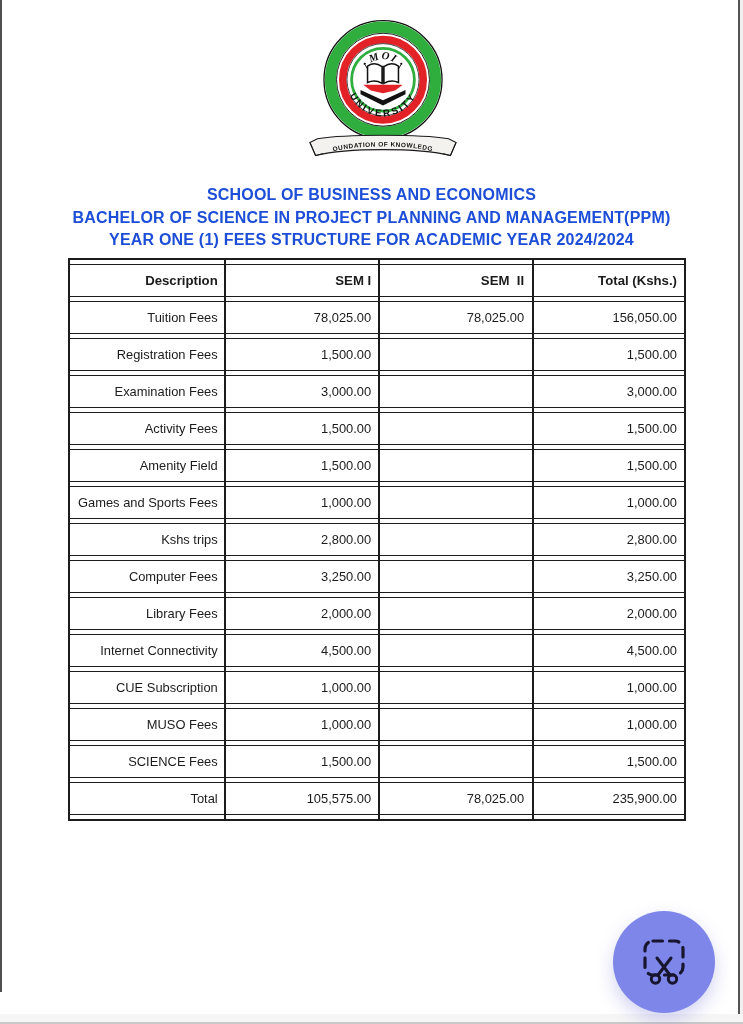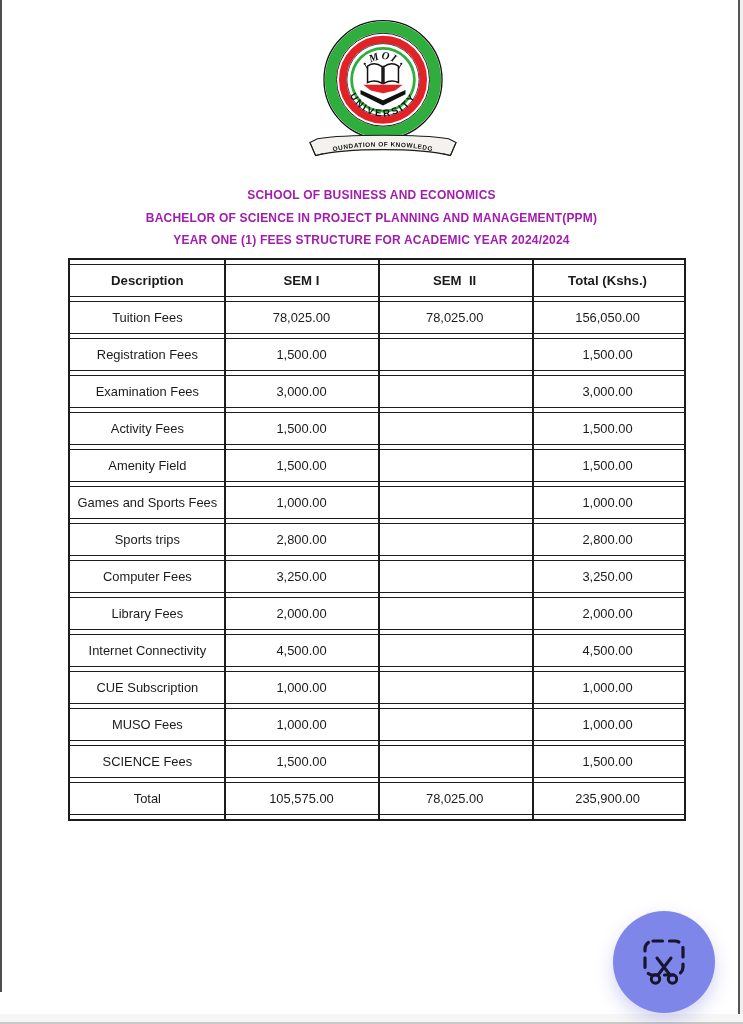--- a/index.html
+++ b/index.html
@@ -9,30 +9,30 @@
   .edge-left{position:absolute;left:0;top:0;width:2px;height:992px;background:#4e4e4e;}
   .edge-right{position:absolute;top:0;right:3px;width:2px;height:1024px;background:#555;}
   .edge-right-outer{position:absolute;top:0;right:0;width:3px;height:1024px;background:#f0f0f0;}
   .edge-bottom{position:absolute;left:0;right:0;bottom:0;height:2px;background:#c9c9c9;}
   .edge-bottom-tint{position:absolute;left:0;right:0;bottom:2px;height:8px;background:#f6f6f6;}
 
   .logo-wrap{position:absolute;top:16px;left:calc(50% - 64px);width:150px;height:150px;}
   .logo-wrap svg{display:block;}
 
   .titles{position:absolute;top:184px;left:0;width:100%;text-align:center;
-          font-weight:bold;font-size:12px;line-height:22.6px;color:#a21caf;letter-spacing:.2px;}
+          font-weight:bold;font-size:16px;line-height:22.6px;color:#1d4ed8;letter-spacing:.2px;}
 
   .table-wrap{position:absolute;left:68px;top:258px;width:618px;}
   table.fees{width:100%;border-collapse:separate;border-spacing:0 4px;
              border:2px solid #1c1c1c;table-layout:fixed;}
   .fees th,.fees td{border-top:1.2px solid #1c1c1c;border-bottom:1.2px solid #1c1c1c;
              height:31px;padding:0 7px;background:#fff;font-size:12.9px;color:#1b1b1b;
              overflow:hidden;vertical-align:middle;}
   .fees th{font-weight:bold;font-size:13.2px;white-space:pre;}
-  .al{text-align:center;} .ar{text-align:center;}
+  .al{text-align:right;} .ar{text-align:right;}
   .bold{font-weight:normal;}
   .vline{position:absolute;top:2px;bottom:2px;width:2px;background:#1c1c1c;}
   .vline.v1{left:25.2%;} .vline.v2{left:50.2%;} .vline.v3{left:75.1%;}
 
   .fab{position:absolute;left:613px;top:911px;width:102px;height:102px;border-radius:50%;
        border:none;cursor:pointer;display:flex;align-items:center;justify-content:center;
        box-shadow:0 8px 18px rgba(96,100,210,.28);}
 </style>
 </head>
 <body>
@@ -144,21 +144,21 @@
             <td class="ar"></td>
             <td class="ar bold">1,500.00</td>
           </tr>
           <tr>
             <td class="al">Games and Sports Fees</td>
             <td class="ar">1,000.00</td>
             <td class="ar"></td>
             <td class="ar bold">1,000.00</td>
           </tr>
           <tr>
-            <td class="al">Sports trips</td>
+            <td class="al">Kshs trips</td>
             <td class="ar">2,800.00</td>
             <td class="ar"></td>
             <td class="ar bold">2,800.00</td>
           </tr>
           <tr>
             <td class="al">Computer Fees</td>
             <td class="ar">3,250.00</td>
             <td class="ar"></td>
             <td class="ar bold">3,250.00</td>
           </tr>

